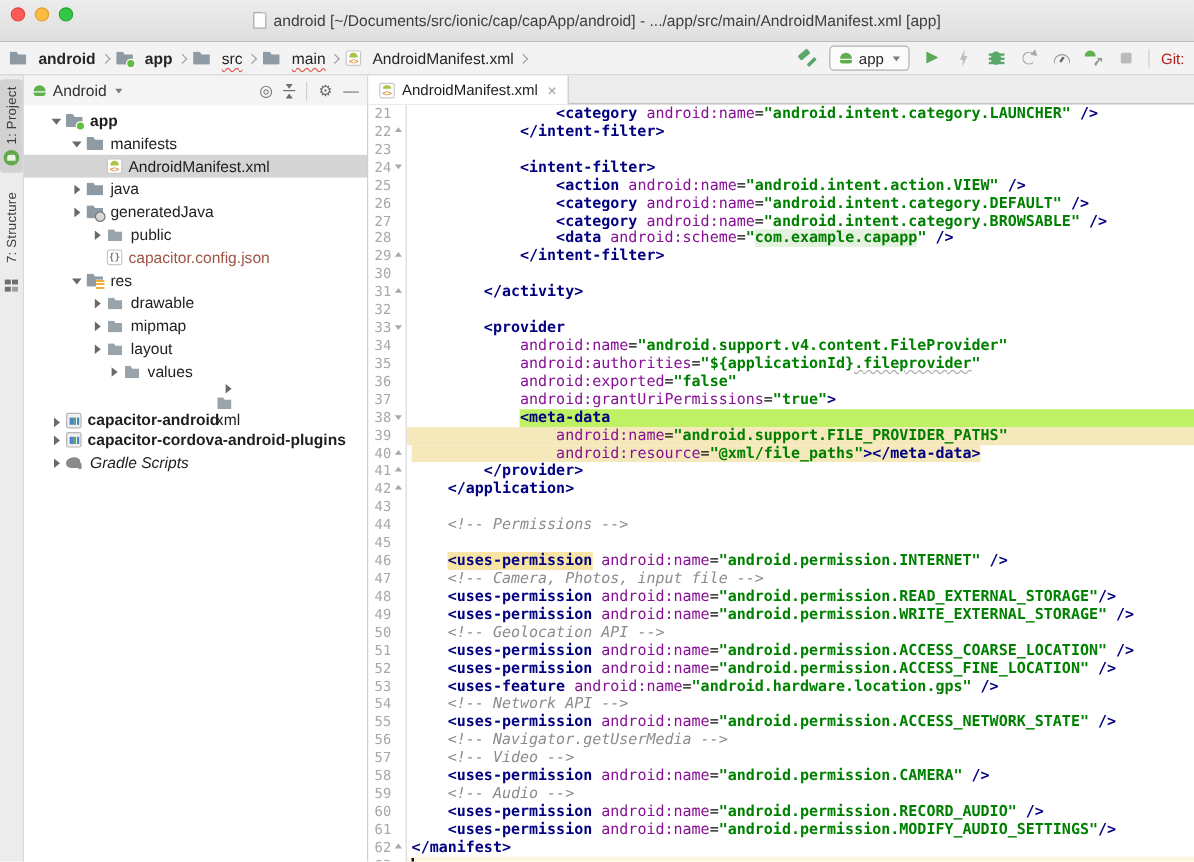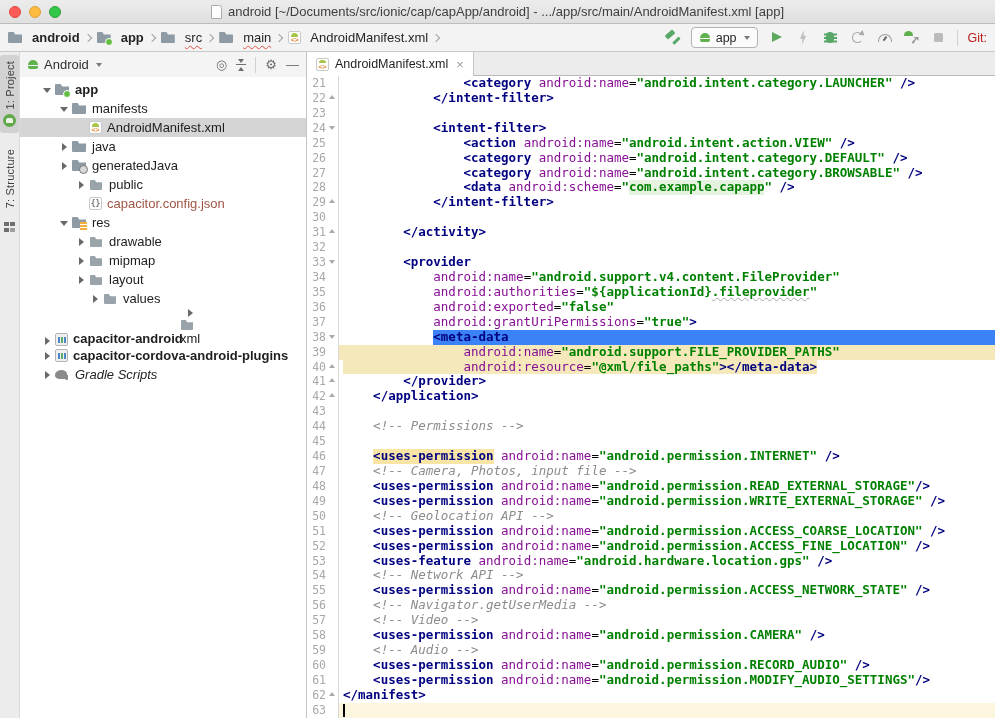--- a/index.html
+++ b/index.html
@@ -1,19 +1,19 @@
 <!DOCTYPE html>
 <html><head>
 <meta charset="utf-8">
 <style>
   *{box-sizing:border-box;margin:0;padding:0}
   html,body{width:995px;height:718px;overflow:hidden}
   body{font-family:"Liberation Sans",sans-serif;background:#fff;position:relative}
   
-  .titlebar{height:24px;background:linear-gradient(#ECECEC,#DFDFDF);border-bottom:1px solid #BDBDBD;display:flex;align-items:center;position:relative}
+  .titlebar{height:35px;background:linear-gradient(#ECECEC,#DFDFDF);border-bottom:1px solid #BDBDBD;display:flex;align-items:center;position:relative}
   .lights{position:absolute;left:9px;top:6px;display:flex;gap:8px}
   .light{width:12px;height:12px;border-radius:50%}
   .light.red{background:#FC5B57;border:1px solid #E2463F}
   .light.yellow{background:#FDBC40;border:1px solid #E0A135}
   .light.green{background:#33C748;border:1px solid #2BA335}
   .wtitle{margin:0 auto;display:flex;align-items:center;gap:6px;font-size:13px;color:#3E3E3E}
   .doc-ic{width:11px;height:14px;background:#FDFDFD;border:1px solid #A9A9A9;border-radius:1px;position:relative}
   .doc-ic::after{content:"";position:absolute;top:-1px;right:-1px;border-top:4px solid #CFCFCF;border-left:4px solid transparent}
   
   .navbar{height:28px;background:#F3F3F3;border-bottom:1px solid #C8C8C8;display:flex;align-items:center;padding:0 8px}
@@ -96,21 +96,21 @@
   .cl{display:flex;height:14.93px}
   .ln{width:19px;text-align:right;font-size:11.5px;color:#A8A8A8;flex:none}
   .fold{width:13px;flex:none;position:relative;border-right:1px solid #D8D8D8}
   .fold.f-start::before{content:"";position:absolute;top:5px;left:3px;border-top:4.5px solid #A9A9A9;border-left:3.5px solid transparent;border-right:3.5px solid transparent}
   .fold.f-end::before{content:"";position:absolute;top:4px;left:3px;border-bottom:4.5px solid #A9A9A9;border-left:3.5px solid transparent;border-right:3.5px solid transparent}
   .code{flex:1;white-space:pre;padding-left:4px;display:flex;min-width:0}
   .code::after{content:"";flex:1}
   .cl.tl .code::after{content:none}
   .code.hl-full{background:#F5E9BB}
   .code.hl-caret{background:#FCF6DF}
-  .hl-tail{flex:1;background:#3b82f6;white-space:pre;display:inline-flex}
+  .hl-tail{flex:1;background:#bef264;white-space:pre;display:inline-flex}
   .hl-text{background:#F5E9BB;white-space:pre}
   .tk-p{color:#000}
   .tk-t{color:#000080;font-weight:bold}
   .tk-a{color:#871094}
   .tk-s{color:#008000;font-weight:bold}
   .tk-c{color:#8C8C8C;font-style:italic}
   .tk-g{color:#008000;font-weight:bold;background:#E5F2DF}
   .tk-m{color:#000080;font-weight:bold;background:#F8E4A4}
   .tk-w{color:#008000;font-weight:bold;text-decoration:underline wavy #ABABAB;text-decoration-thickness:1px}
   .caret-bar{width:1.5px;height:13px;background:#000;margin-top:1px;flex:none}

